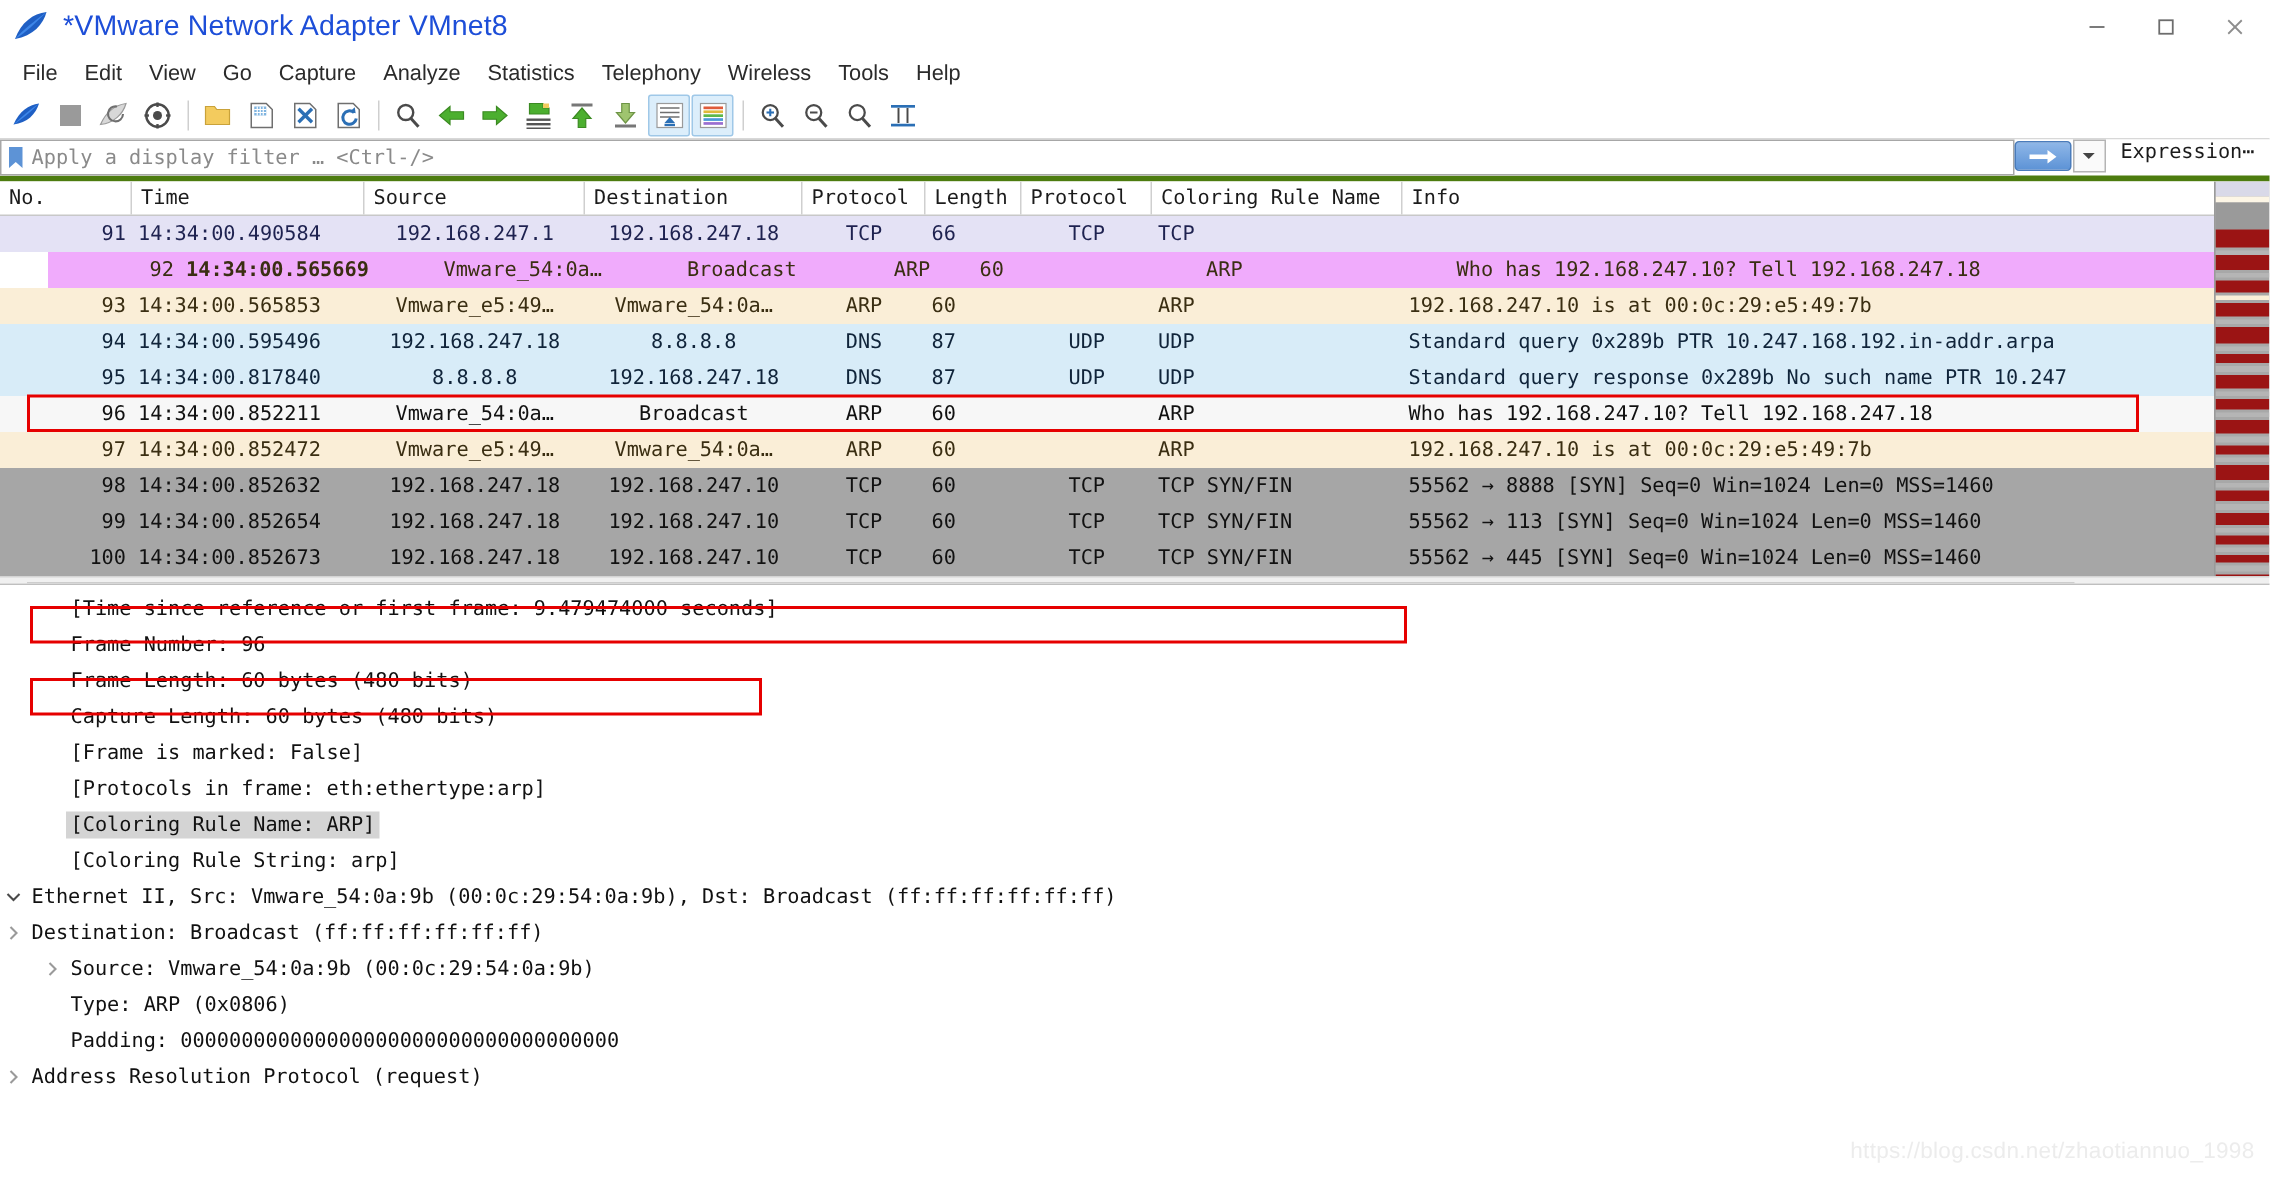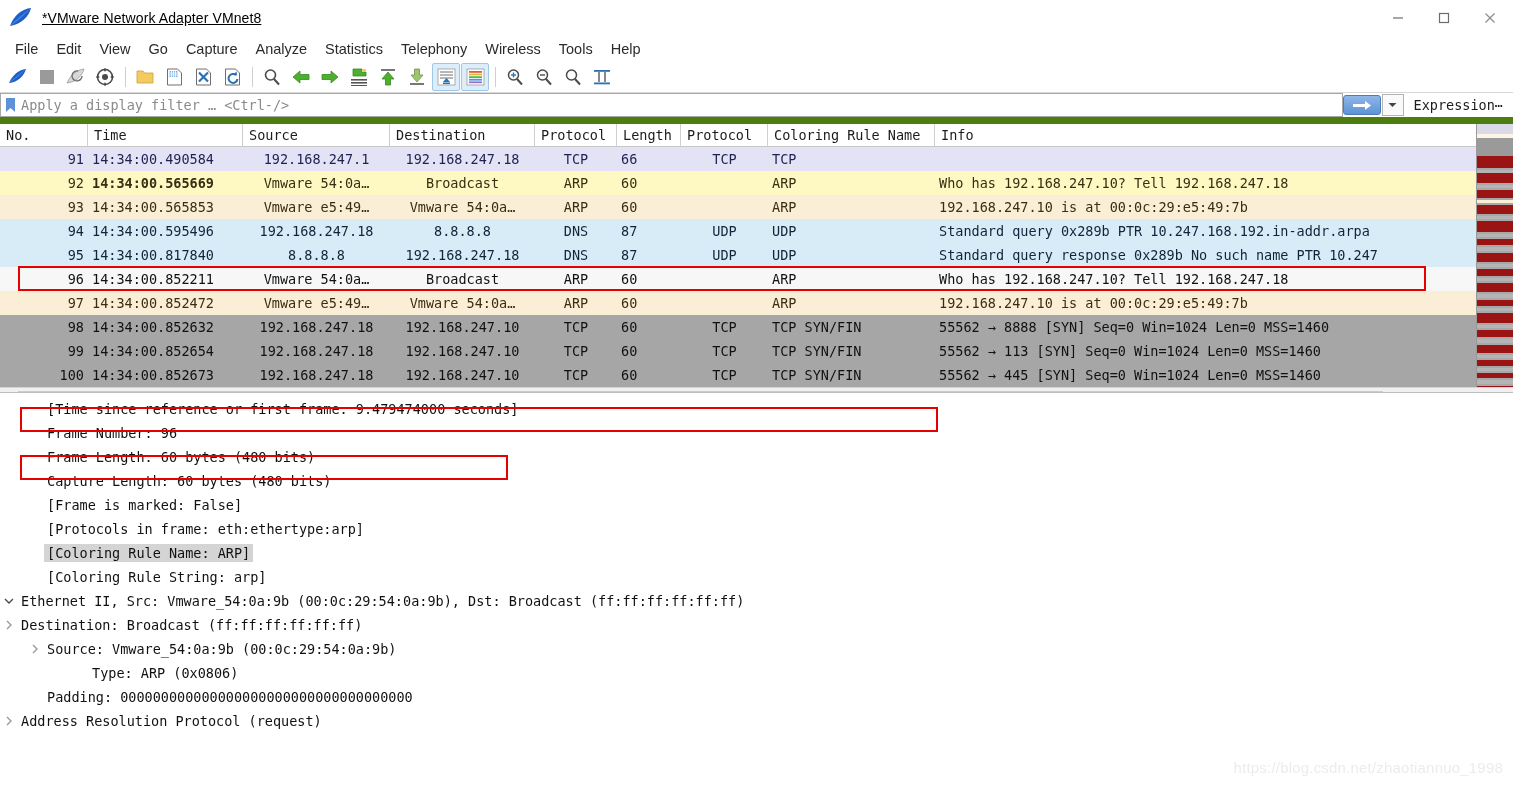--- a/index.html
+++ b/index.html
@@ -8,37 +8,37 @@
     background:#ffffff;
     font-family:"Liberation Sans", sans-serif;
     font-size:13px;color:#000;
     -webkit-font-smoothing:antialiased;
   }
   .app{position:relative;width:1513px;height:786px;display:flex;flex-direction:column;}
 
   
   .titlebar{height:36px;flex:0 0 36px;display:flex;align-items:center;background:#ffffff;border-bottom:0px;}
   .title-logo{width:26px;height:22px;margin-left:8px;margin-right:8px;flex:0 0 26px;position:relative;}
-  .title-text{font-size:14px;color:#000000;font-family:"Liberation Sans",sans-serif;letter-spacing:0.1px;text-decoration:underline;}
+  .title-text{font-size:19px;color:#1d4ed8;font-family:"Liberation Sans",sans-serif;letter-spacing:0.1px;}
   .win-btns{margin-left:auto;display:flex;height:36px;}
   .win-btn{width:46px;height:36px;display:flex;align-items:center;justify-content:center;color:#6d6d6d;}
   .win-btn svg{display:block;}
 
   
   .menubar{height:26px;flex:0 0 26px;display:flex;align-items:center;padding-left:6px;background:#ffffff;}
   .menu-item{padding:2px 9px;font-size:14.5px;color:#2b2b2b;font-family:"Liberation Sans",sans-serif;white-space:nowrap;}
 
   
   .toolbar{height:30px;flex:0 0 30px;display:flex;align-items:center;padding-left:4px;background:#ffffff;border-bottom:1px solid #d8d8d8;}
   .tb{width:26px;height:26px;display:flex;align-items:center;justify-content:center;margin-right:1px;border:1px solid transparent;border-radius:2px;}
   .tb.active{border:1px solid #9fc8e8;background:#dceefb;}
   .tb-sep{width:1px;height:20px;background:#cfcfcf;margin:0 5px;}
 
   
-  .filterbar{height:24px;flex:0 0 24px;display:flex;align-items:center;background:#ffffff;border-bottom:7px solid #4d7c0f;}
+  .filterbar{height:24px;flex:0 0 24px;display:flex;align-items:flex-start;background:#ffffff;border-bottom:4px solid #4d7c0f;}
   .filter-input{flex:1;display:flex;align-items:center;border:1px solid #a7a7a7;background:#fff;margin:0;height:22px;}
   .filter-bookmark{width:18px;height:20px;display:flex;align-items:center;justify-content:center;flex:0 0 18px;}
   .filter-placeholder{font-family:"DejaVu Sans Mono","Liberation Mono",monospace;font-size:13.5px;color:#8a8a8a;padding-left:2px;}
   .filter-go{width:36px;height:18px;background:linear-gradient(#8fb7e8,#5d93d6);border:1px solid #4a7cbb;border-radius:3px;display:flex;align-items:center;justify-content:center;margin-right:1px;}
   .filter-caret{width:20px;height:20px;display:flex;align-items:center;justify-content:center;border:1px solid #b4b4b4;background:#fafafa;margin-right:2px;}
   .expression{font-family:"DejaVu Sans Mono","Liberation Mono",monospace;font-size:13.5px;color:#1b1b1b;display:flex;align-items:center;padding:0 10px 0 8px;white-space:nowrap;}
 
   
   .packetlist{position:relative;flex:0 0 268px;height:268px;display:flex;flex-direction:column;background:#fff;overflow:hidden;}
   .plist-body{flex:1;display:flex;}
@@ -318,21 +318,21 @@
             <div class="prow" style="background: rgb(228, 226, 245); color: rgb(30, 34, 80);">
               <div class="pc r" style="width: 88px; flex: 0 0 88px;">91</div>
               <div class="pc l" style="width: 155px; flex: 0 0 155px;">14:34:00.490584</div>
               <div class="pc c" style="width: 147px; flex: 0 0 147px;">192.168.247.1</div>
               <div class="pc c" style="width: 145px; flex: 0 0 145px;">192.168.247.18</div>
               <div class="pc c" style="width: 82px; flex: 0 0 82px;">TCP</div>
               <div class="pc l" style="width: 64px; flex: 0 0 64px;">66</div>
               <div class="pc c" style="width: 87px; flex: 0 0 87px;">TCP</div>
               <div class="pc l" style="width: 167px; flex: 0 0 167px;">TCP</div>
             </div>
-            <div class="prow" style="background: #fef9c3; color: rgb(58, 46, 18);">
+            <div class="prow" style="background: #f0abfc; color: rgb(58, 46, 18); margin-left: 32px;">
               <div class="pc r" style="width: 88px; flex: 0 0 88px;">92</div>
               <div class="pc l" style="width: 155px; flex: 0 0 155px; font-weight: bold;">14:34:00.565669</div>
               <div class="pc c" style="width: 147px; flex: 0 0 147px;">Vmware_54:0a…</div>
               <div class="pc c" style="width: 145px; flex: 0 0 145px;">Broadcast</div>
               <div class="pc c" style="width: 82px; flex: 0 0 82px;">ARP</div>
               <div class="pc l" style="width: 64px; flex: 0 0 64px;">60</div>
               <div class="pc c" style="width: 87px; flex: 0 0 87px;"></div>
               <div class="pc l" style="width: 167px; flex: 0 0 167px;">ARP</div>
               <div class="pc l" style="width: 542px; flex: 0 0 542px;">Who has 192.168.247.10? Tell 192.168.247.18</div>
             </div>
@@ -525,21 +525,21 @@
           <div class="dtext">Destination: Broadcast (ff:ff:ff:ff:ff:ff)</div>
         </div>
         <div class="dline" style="padding-left: 26px;">
           <div class="dtwist">
             <svg width="10" height="10" viewBox="0 0 10 10">
               <path d="M3 1 L7 5 L3 9" fill="none" stroke="#9a9a9a" stroke-width="1.4"></path>
             </svg>
           </div>
           <div class="dtext">Source: Vmware_54:0a:9b (00:0c:29:54:0a:9b)</div>
         </div>
-        <div class="dline" style="padding-left: 26px; margin-left: 45px;">
+        <div class="dline" style="padding-left: 26px;">
           <div class="dtwist"></div>
           <div class="dtext">Type: ARP (0x0806)</div>
         </div>
         <div class="dline" style="padding-left: 26px;">
           <div class="dtwist"></div>
           <div class="dtext">Padding: 000000000000000000000000000000000000</div>
         </div>
         <div class="dline" style="padding-left: 0px;">
           <div class="dtwist">
             <svg width="10" height="10" viewBox="0 0 10 10">

